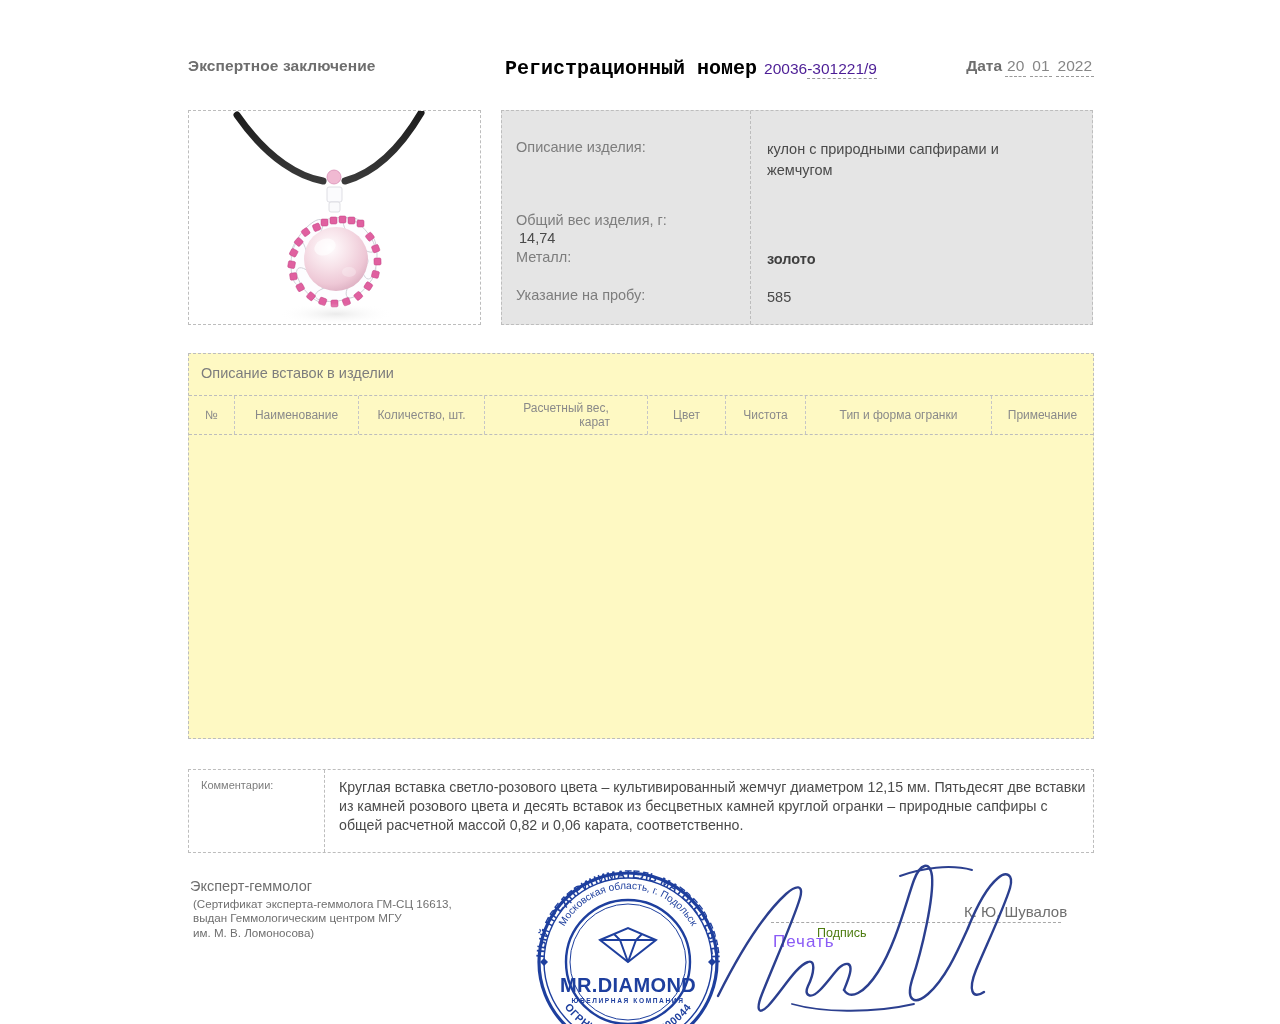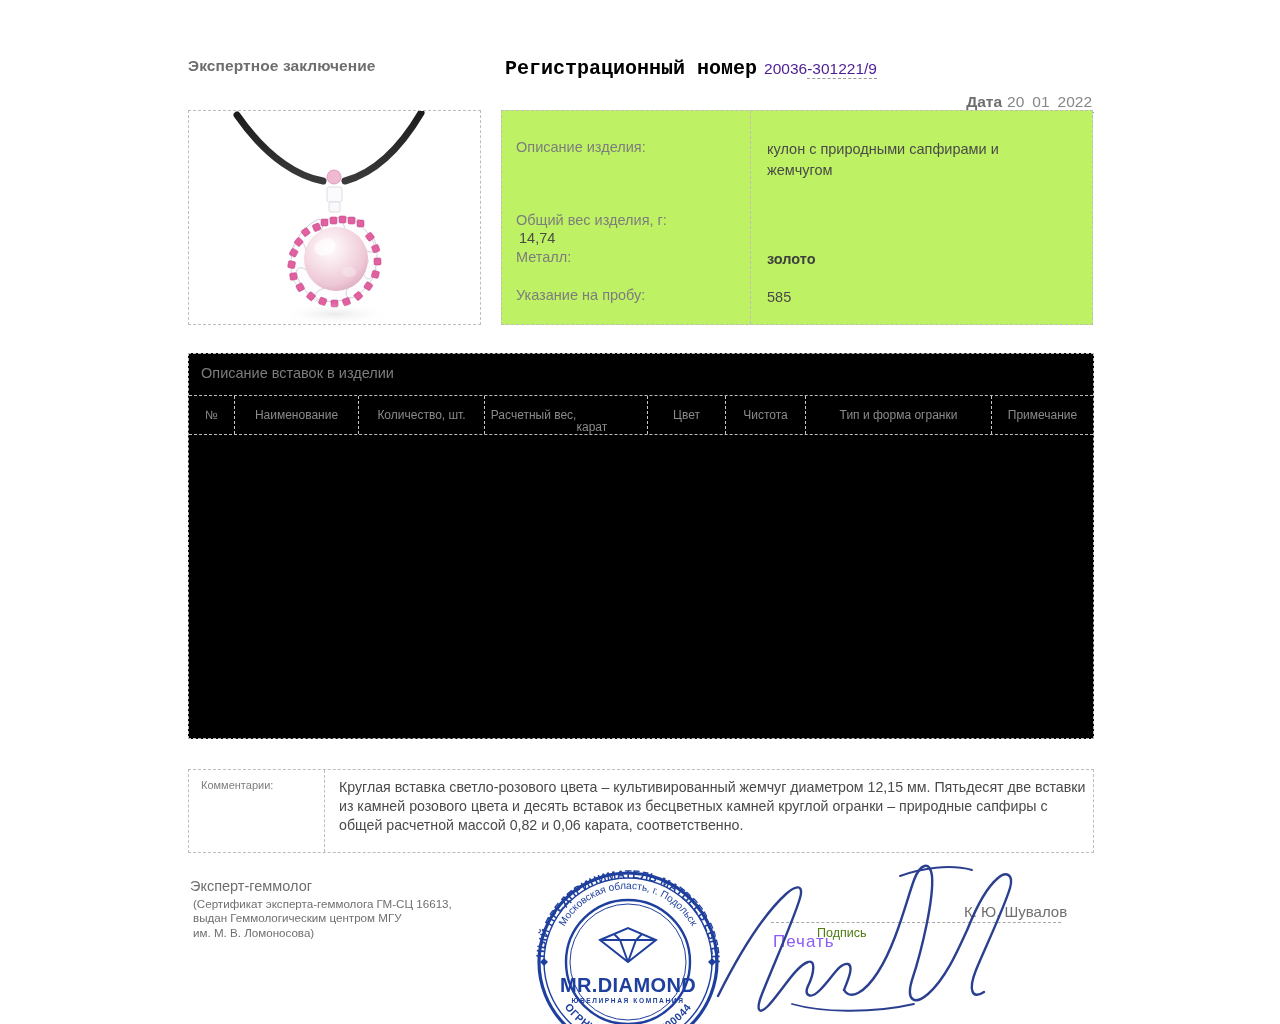--- a/index.html
+++ b/index.html
@@ -73,21 +73,20 @@
   .hdr-date-value {
     font-size: 15.5px;
     color: #868686;
     margin-left: 3px;
     display: flex;
     gap: 4px;
   }
   .hdr-date-value span {
     border-bottom: 1px dashed #9a9a9a;
     padding: 0 2px 1px 2px;
-    margin-top: 36px;
   }
 
   
   .toprow {
     position: absolute;
     left: 188px;
     top: 110px;
     width: 906px;
     height: 215px;
     display: flex;
@@ -102,21 +101,21 @@
     background: #fff;
     flex: none;
   }
   .desc-panel {
     margin-left: 20px;
     width: 592px;
     height: 215px;
     border: 1px dashed #bdbdbd;
     box-sizing: border-box;
     position: relative;
-    background: #bef264;
+    background: #e5e5e5;
     flex: none;
   }
   .desc-divider {
     position: absolute;
     left: 248px;
     top: 0;
     bottom: 0;
     border-left: 1px dashed #bdbdbd;
   }
   .desc-row {
@@ -152,21 +151,21 @@
 
   
   .inserts {
     position: absolute;
     left: 188px;
     top: 353px;
     width: 906px;
     height: 386px;
     border: 1px dashed #bdbdbd;
     box-sizing: border-box;
-    background: #000000;
+    background: #fef9c3;
   }
   .inserts-title {
     position: absolute;
     left: 12px;
     top: 11px;
     font-size: 14.5px;
     color: #7d7d7d;
   }
   .inserts-head {
     position: absolute;
@@ -188,21 +187,21 @@
     text-align: center;
     box-sizing: border-box;
     border-right: 1px dashed #c6c6c6;
     line-height: 14px;
     padding: 0 3px;
   }
   .th:last-child { border-right: none; }
   .th-num    { width: 46px; }
   .th-name   { width: 124px; }
   .th-qty    { width: 126px; }
-  .th-weight { width: 163px; flex-direction: row; justify-content: center; }
+  .th-weight { width: 163px; flex-direction: column; justify-content: center; }
   .th-weight .l2 { align-self: flex-end; padding-right: 34px;}
   .th-color  { width: 78px; }
   .th-clar   { width: 80px; }
   .th-cut    { width: 186px; }
   .th-note   { width: 101px; }
 
   
   .comments {
     position: absolute;
     left: 188px;

